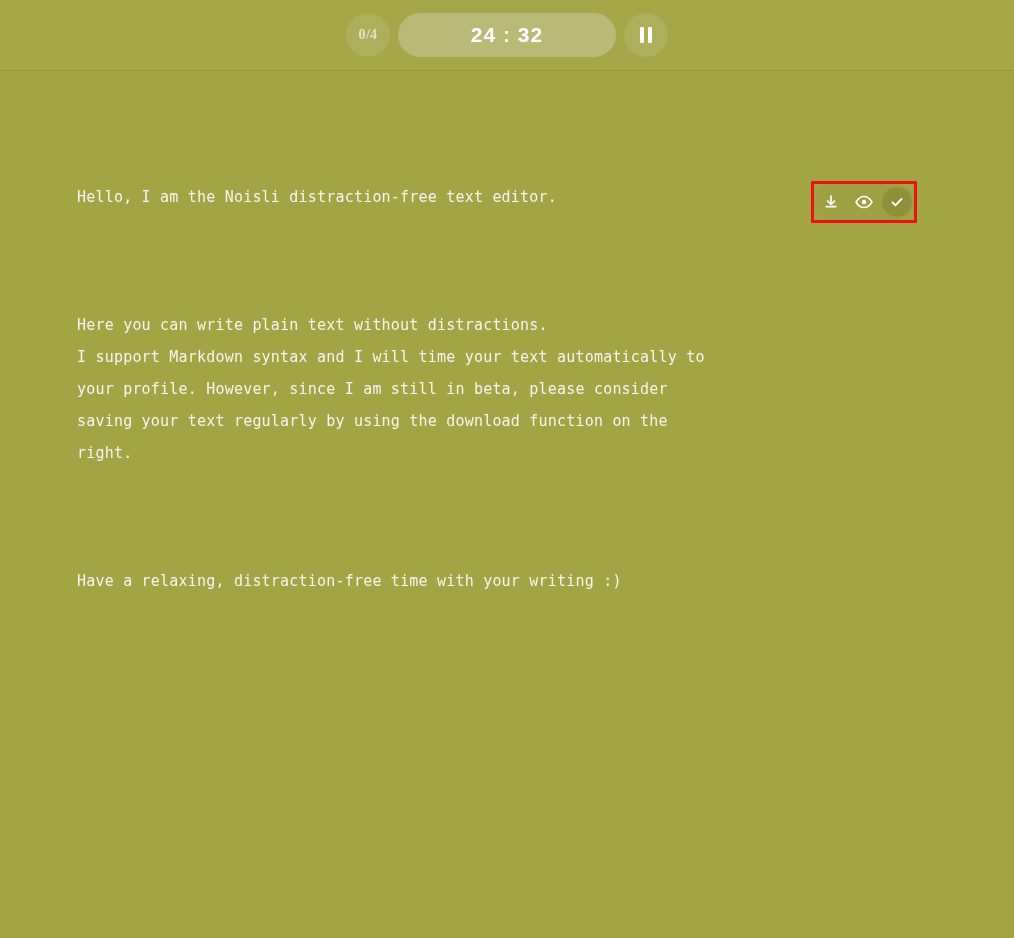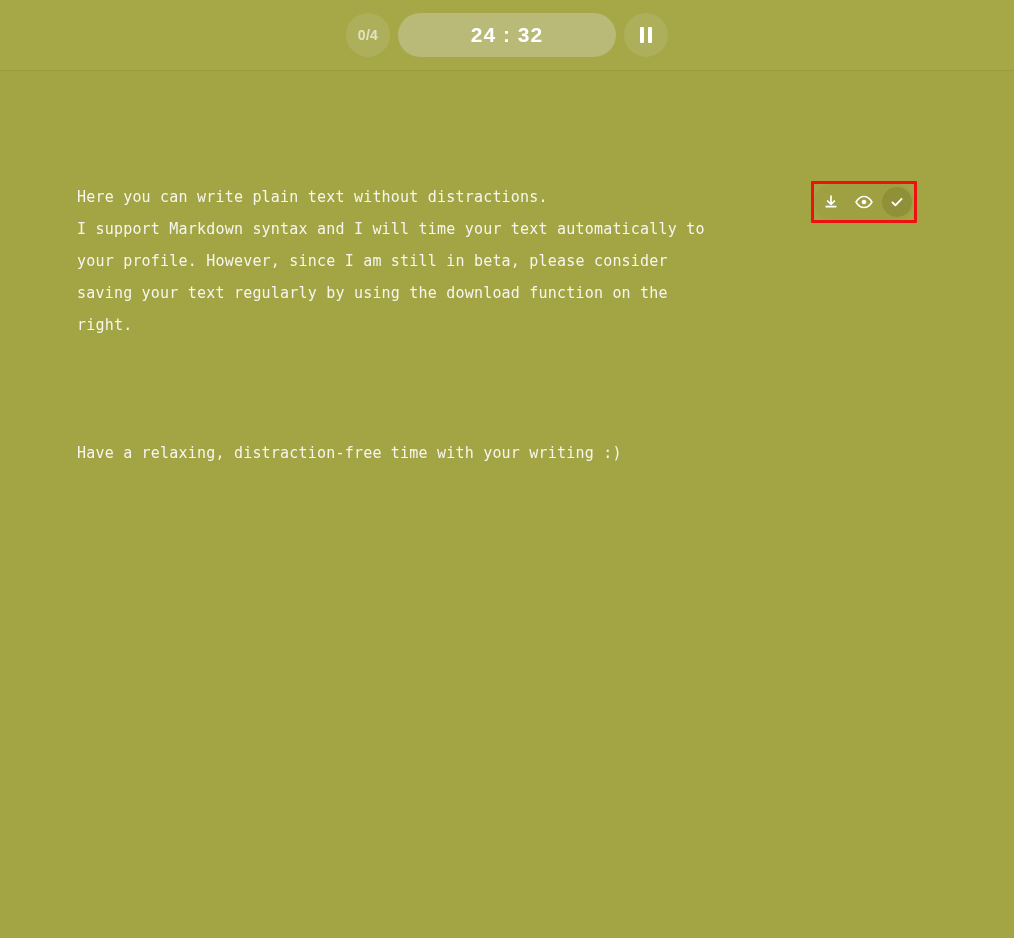--- a/index.html
+++ b/index.html
@@ -49,20 +49,21 @@
     border-radius: 50%;
     background: #aeaf5b;
     display: flex;
     align-items: center;
     justify-content: center;
     color: #e2e2c6;
     font-size: 14px;
     font-weight: 700;
     letter-spacing: 0.3px;
     user-select: none;
+    font-family: Liberation Serif, serif;
   }
   .timer-pill {
     min-width: 150px;
     height: 44px;
     padding: 0 34px;
     border-radius: 22px;
     background: #b9ba77;
     display: flex;
     align-items: center;
     justify-content: center;
@@ -188,20 +189,21 @@
             <i></i>
         </span>
       </button>
 
     </div>
   </div>
 
   <div class="editor-area">
 
     <div class="editor-text">
+      <p>Hello, I am the Noisli distraction-free text editor.</p>
       <p>Here you can write plain text without distractions.
 I support Markdown syntax and I will time your text automatically to
 your profile. However, since I am still in beta, please consider
 saving your text regularly by using the download function on the
 right.</p>
       <p>Have a relaxing, distraction-free time with your writing :)</p>
     </div>
 
     <div class="toolbar-highlight">
       <div class="toolbar">

